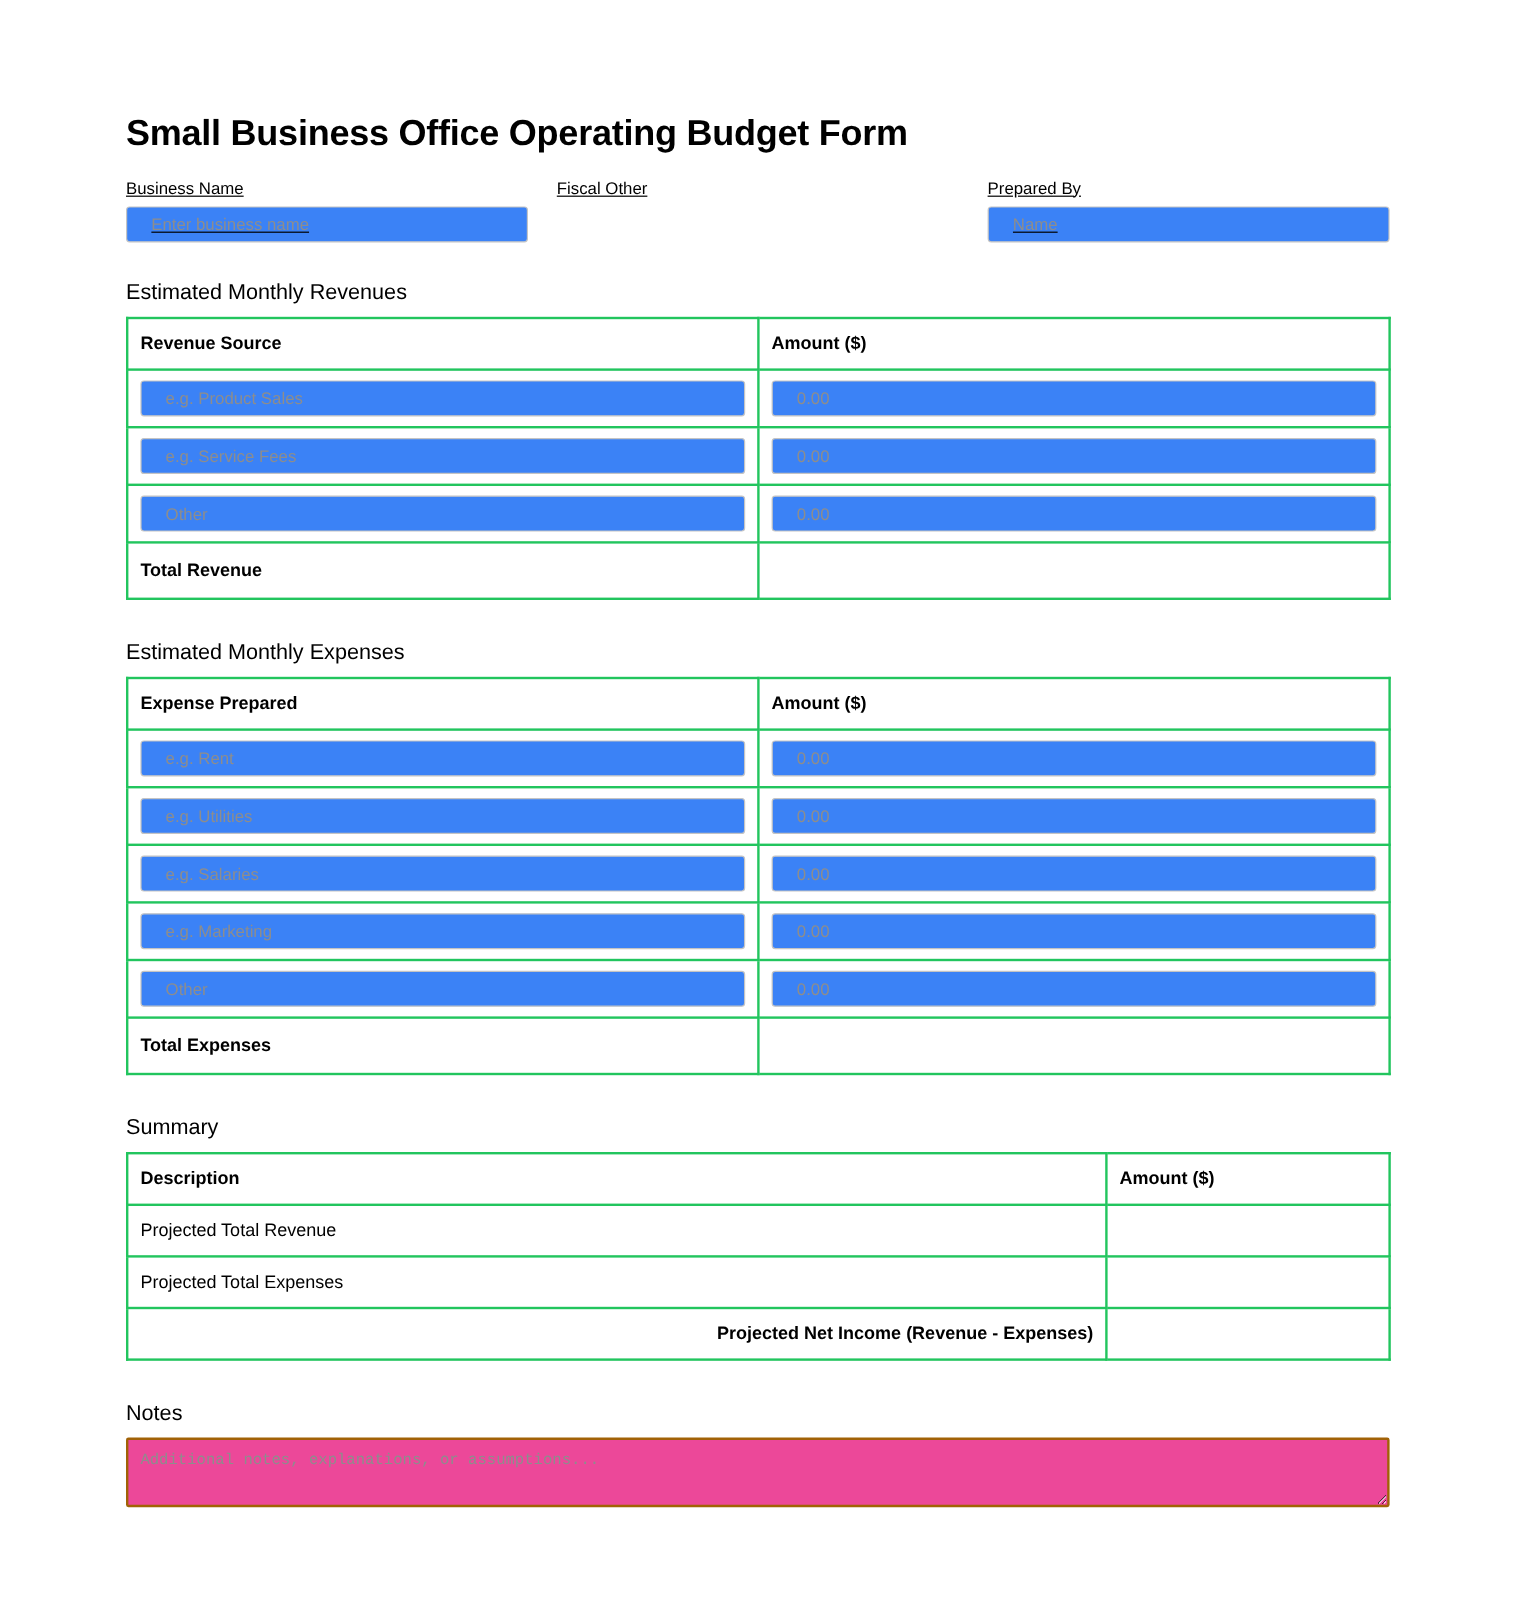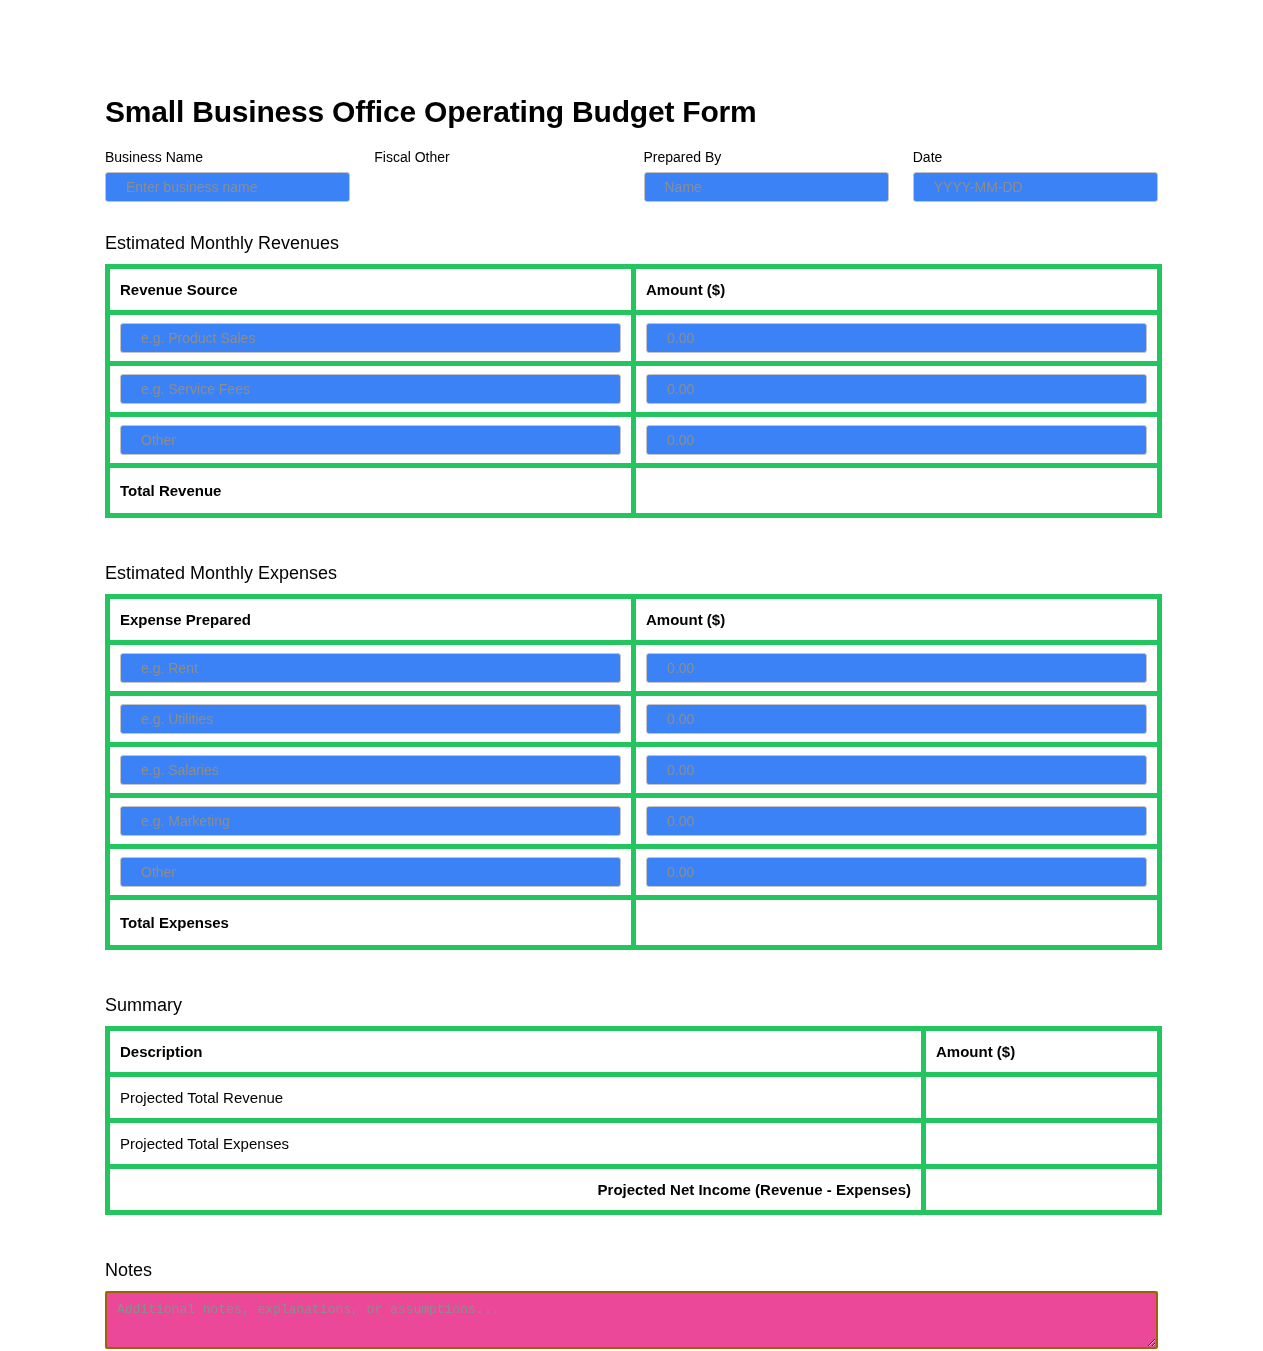--- a/index.html
+++ b/index.html
@@ -28,20 +28,21 @@
   }
   
   .meta-row {
     display: flex;
     gap: 24px;
     margin-bottom: 30px;
   }
   .meta-field {
     flex: 1 1 0;
     min-width: 0;
+    text-decoration: underline;
   }
   .meta-label {
     display: block;
     font-size: 14px;
     line-height: 18px;
     margin-bottom: 6px;
     color: #000;
   }
   .txt-input {
     display: block;
@@ -59,34 +60,34 @@
   .txt-input::placeholder { color: #8d8d8d; opacity: 1; }
 
   
   .section-heading {
     font-size: 18px;
     font-weight: normal;
     line-height: 22px;
     margin: 0 0 10px 0;
   }
   .section {
-    margin-bottom: 44px;
+    margin-bottom: 32px;
   }
   .section.notes-section { margin-bottom: 0; }
 
   
   table.budget-table {
     width: 100%;
     border-collapse: collapse;
     border: 1px solid #d8d8d8;
     table-layout: fixed;
   }
   table.budget-table th,
   table.budget-table td {
-    border: 5px solid #22c55e;
+    border: 2px solid #22c55e;
     padding: 0;
     vertical-align: middle;
     background: #fff;
   }
   table.budget-table th {
     font-size: 15px;
     font-weight: bold;
     text-align: left;
     padding: 12px 10px;
     height: 40px;
@@ -157,24 +158,20 @@
 
     <div class="meta-field">
       <label class="meta-label">Fiscal Other</label>
     </div>
 
     <div class="meta-field">
       <label class="meta-label">Prepared By</label>
       <input class="txt-input" type="text" placeholder="Name" value="" style="">
     </div>
 
-    <div class="meta-field">
-      <label class="meta-label">Date</label>
-      <input class="txt-input" type="text" placeholder="YYYY-MM-DD" value="" style="">
-    </div>
 
   </div>
 
   <div class="section">
     <h2 class="section-heading">Estimated Monthly Revenues</h2>
     <table class="budget-table">
       <colgroup>
           <col class="col-name">
           <col class="col-amt">
         </colgroup>

